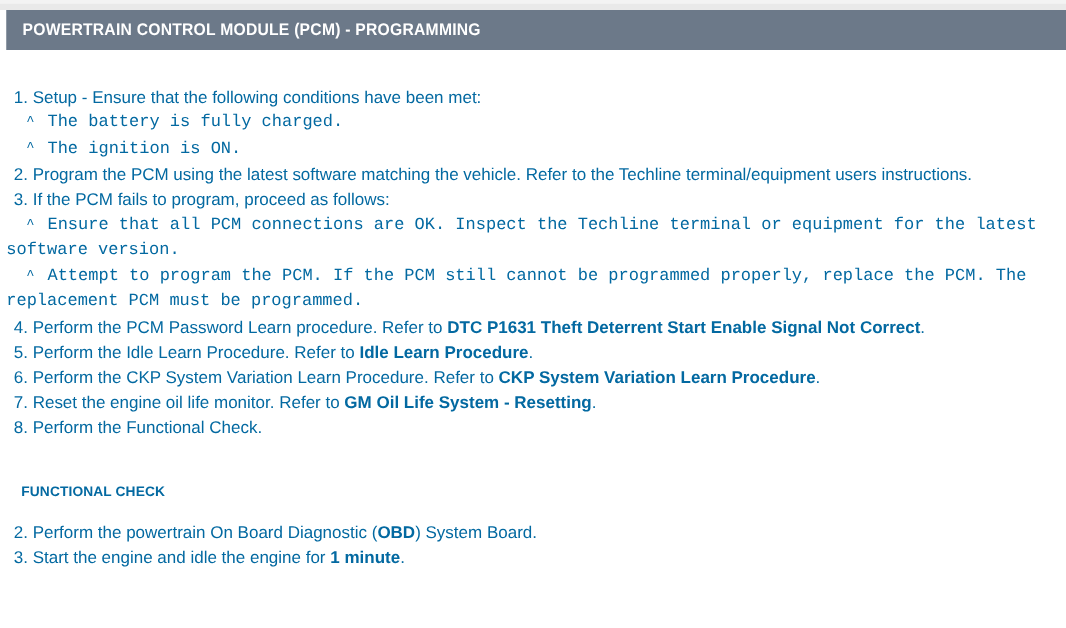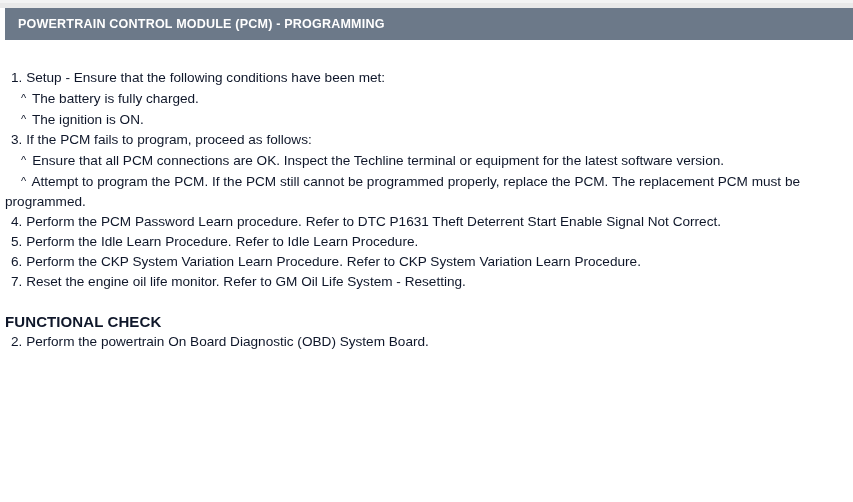--- a/index.html
+++ b/index.html
@@ -62,21 +62,21 @@
     transform-origin: left center;
   }
 
   
   .doc-body {
     position: absolute;
     left: 0;
     top: 40px;
     width: 853px;
     background: #ffffff;
-    color: #0f172a;
+    color: #0369a1;
     font-family: "Liberation Sans", sans-serif;
     font-size: 13.6px;
     line-height: 20px;
   }
 
   .spacer-top { height: 28px; }
   .spacer-gap { height: 20px; }
 
   
   .step {
@@ -91,39 +91,40 @@
     padding-left: 5px;
     text-indent: 6px;
   }
 
   
   .bullet-line {
     display: block;
     margin: 0;
     padding-left: 5px;
     text-indent: 16px;
+    font-family: Liberation Mono, monospace;
   }
   .caret {
     font-size: 11px;
     vertical-align: 1px;
     letter-spacing: 0;
   }
   .caret-gap { letter-spacing: 0.2em; }
 
   
   .section-heading {
     display: block;
     padding-left: 5px;
     font-weight: 700;
-    font-size: 15px;
+    font-size: 11px;
     letter-spacing: 0.1px;
-    margin: 0;
+    margin: 12px;
   }
 
-  .b { font-weight: 400; text-align: center; }
+  .b { font-weight: 700; text-align: center; }
 
   .fc-list { margin: 0; padding: 0; }
 </style>
 </head>
 <body>
 
 <div id="page">
 
   <div class="top-strip">
     <div class="top-strip-inner"></div>
@@ -136,20 +137,23 @@
   <div class="doc-body">
 
     <div class="spacer-top"></div>
 
     <div class="step">
       <span class="step-line"><span>1.</span> <span>Setup - Ensure that the following conditions have been met:</span></span>
       <span class="bullet-line"><span class="caret caret-gap">^</span> <span>The battery is fully charged.</span></span>
       <span class="bullet-line"><span class="caret caret-gap">^</span> <span>The ignition is ON.</span></span>
     </div>
 
+    <div class="step">
+      <span class="step-line"><span>2.</span> <span>Program the PCM using the latest software matching the vehicle. Refer to the Techline terminal/equipment users instructions.</span></span>
+    </div>
 
     <div class="step">
       <span class="step-line"><span>3.</span> <span>If the PCM fails to program, proceed as follows:</span></span>
       <span class="bullet-line"><span class="caret caret-gap">^</span> <span>Ensure that all PCM connections are OK. Inspect the Techline terminal or equipment for the latest software version.</span></span>
       <span class="bullet-line"><span class="caret caret-gap">^</span> <span>Attempt to program the PCM. If the PCM still cannot be programmed properly, replace the PCM. The replacement PCM must be programmed.</span></span>
     </div>
 
     <div class="step">
       <span class="step-line"><span>4.</span> <span>Perform the PCM Password Learn procedure. Refer to </span><span class="b">DTC P1631 Theft Deterrent Start Enable Signal Not Correct</span><span>.</span></span>
     </div>
@@ -159,25 +163,31 @@
     </div>
 
     <div class="step">
       <span class="step-line"><span>6.</span> <span>Perform the CKP System Variation Learn Procedure. Refer to </span><span class="b">CKP System Variation Learn Procedure</span><span>.</span></span>
     </div>
 
     <div class="step">
       <span class="step-line"><span>7.</span> <span>Reset the engine oil life monitor. Refer to </span><span class="b">GM Oil Life System - Resetting</span><span>.</span></span>
     </div>
 
+    <div class="step">
+      <span class="step-line"><span>8.</span> <span>Perform the Functional Check.</span></span>
+    </div>
 
     <div class="spacer-gap"></div>
 
     <div class="section-heading">FUNCTIONAL CHECK</div>
 
     <div class="fc-list">
       <div class="step">
         <span class="step-line"><span>2.</span> <span>Perform the powertrain On Board Diagnostic (</span><span class="b">OBD</span><span>) System Board.</span></span>
       </div>
+      <div class="step">
+        <span class="step-line"><span>3.</span> <span>Start the engine and idle the engine for </span><span class="b">1 minute</span><span>.</span></span>
+      </div>
     </div>
 
   </div>
 </div>
 
 </body></html>

